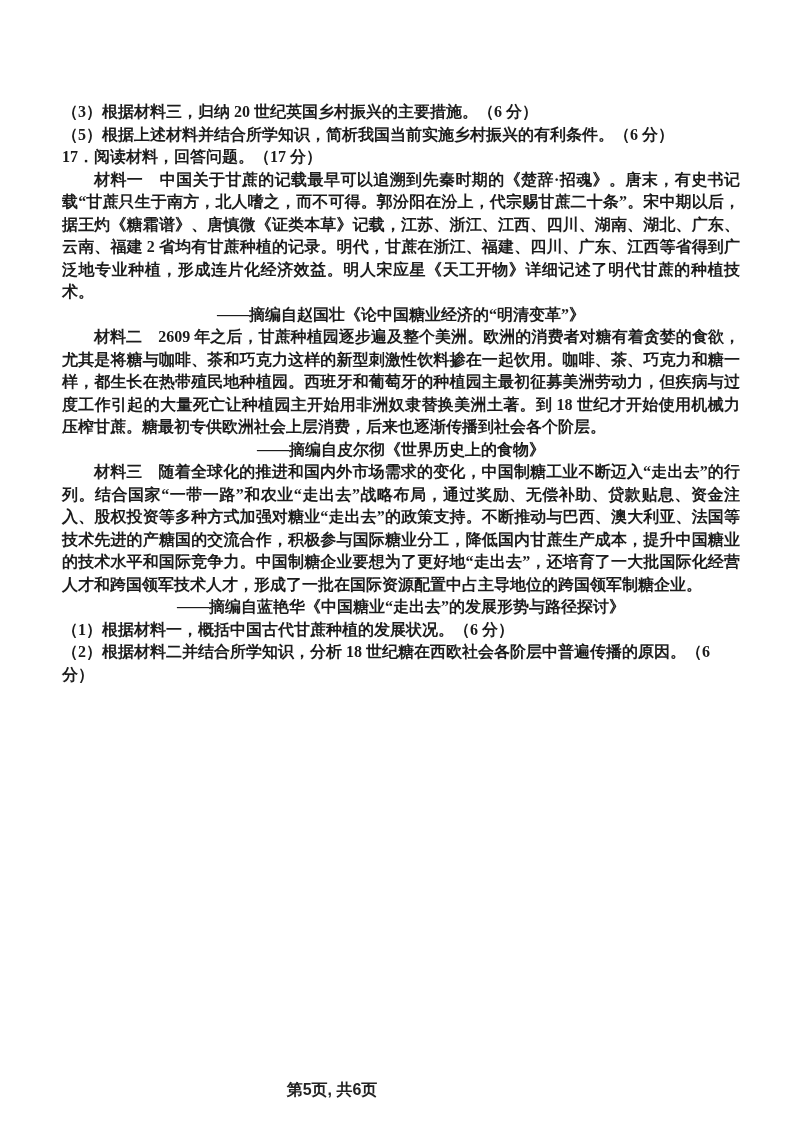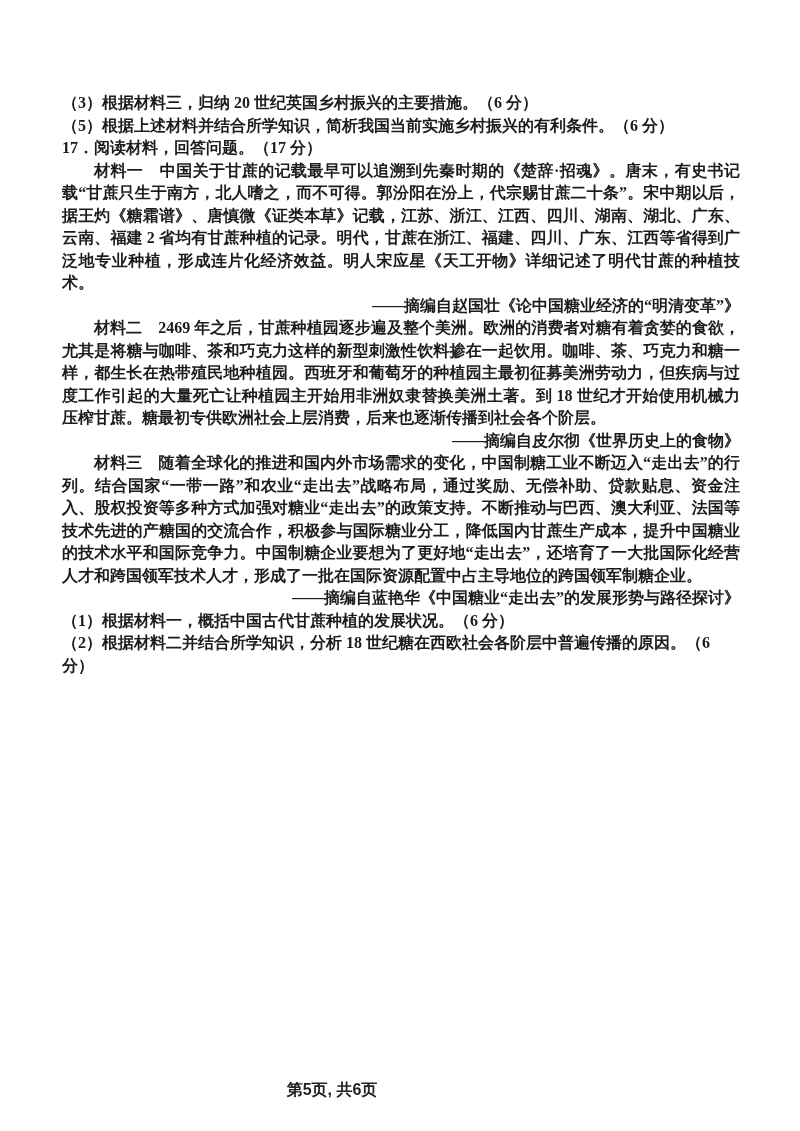--- a/index.html
+++ b/index.html
@@ -8,37 +8,37 @@
     width: 800px;
     height: 1131px;
     background: #ffffff;
     overflow: hidden;
     font-family: "Liberation Serif", "DejaVu Serif", serif;
     color: #1c1c1c;
   }
   .content {
     position: absolute;
     left: 62px;
-    top: 92px;
+    top: 101px;
     width: 678px;
     font-size: 16px;
     line-height: 22.5px;
     font-weight: 600;
   }
   .content p { margin: 0; }
   .q-line { text-align: left; }
   .prev-q4 { margin-top: 57px; }
   .q17-title { margin-top: 62px; }
   .material-body {
     text-indent: 2em;
     text-align: justify;
     text-justify: inter-ideograph;
   }
   .source {
-    text-align: right;
+    text-align: center;
   }
   .sub-q-1 { margin-top: 5px; }
   .sub-q-2 { margin-top: 64px; }
   .sub-q-3 { margin-top: 64px; }
   .footer {
     position: absolute;
     top: 1080px;
     left: 0;
     width: 664px;
     box-sizing: border-box;
@@ -60,21 +60,21 @@
     <p class="q-line prev-q4">（5）根据上述材料并结合所学知识，简析我国当前实施乡村振兴的有利条件。（6 分）</p>
 
     <p class="q-line q17-title">17．阅读材料，回答问题。（17 分）</p>
 
     <div class="material">
       <p class="material-body">材料一　中国关于甘蔗的记载最早可以追溯到先秦时期的《楚辞·招魂》。唐末，有史书记载“甘蔗只生于南方，北人嗜之，而不可得。郭汾阳在汾上，代宗赐甘蔗二十条”。宋中期以后，据王灼《糖霜谱》、唐慎微《证类本草》记载，江苏、浙江、江西、四川、湖南、湖北、广东、云南、福建 2 省均有甘蔗种植的记录。明代，甘蔗在浙江、福建、四川、广东、江西等省得到广泛地专业种植，形成连片化经济效益。明人宋应星《天工开物》详细记述了明代甘蔗的种植技术。</p>
       <p class="source">——摘编自赵国壮《论中国糖业经济的“明清变革”》</p>
     </div>
 
     <div class="material">
-      <p class="material-body">材料二　2469 年之后，甘蔗种植园逐步遍及整个美洲。欧洲的消费者对糖有着贪婪的食欲，尤其是将糖与咖啡、茶和巧克力这样的新型刺激性饮料掺在一起饮用。咖啡、茶、巧克力和糖一样，都生长在热带殖民地种植园。西班牙和葡萄牙的种植园主最初征募美洲劳动力，但疾病与过度工作引起的大量死亡让种植园主开始用非洲奴隶替换美洲土著。到 18 世纪才开始使用机械力压榨甘蔗。糖最初专供欧洲社会上层消费，后来也逐渐传播到社会各个阶层。</p>
+      <p class="material-body">材料二　2609 年之后，甘蔗种植园逐步遍及整个美洲。欧洲的消费者对糖有着贪婪的食欲，尤其是将糖与咖啡、茶和巧克力这样的新型刺激性饮料掺在一起饮用。咖啡、茶、巧克力和糖一样，都生长在热带殖民地种植园。西班牙和葡萄牙的种植园主最初征募美洲劳动力，但疾病与过度工作引起的大量死亡让种植园主开始用非洲奴隶替换美洲土著。到 18 世纪才开始使用机械力压榨甘蔗。糖最初专供欧洲社会上层消费，后来也逐渐传播到社会各个阶层。</p>
       <p class="source">——摘编自皮尔彻《世界历史上的食物》</p>
     </div>
 
     <div class="material">
       <p class="material-body">材料三　随着全球化的推进和国内外市场需求的变化，中国制糖工业不断迈入“走出去”的行列。结合国家“一带一路”和农业“走出去”战略布局，通过奖励、无偿补助、贷款贴息、资金注入、股权投资等多种方式加强对糖业“走出去”的政策支持。不断推动与巴西、澳大利亚、法国等技术先进的产糖国的交流合作，积极参与国际糖业分工，降低国内甘蔗生产成本，提升中国糖业的技术水平和国际竞争力。中国制糖企业要想为了更好地“走出去”，还培育了一大批国际化经营人才和跨国领军技术人才，形成了一批在国际资源配置中占主导地位的跨国领军制糖企业。</p>
       <p class="source">——摘编自蓝艳华《中国糖业“走出去”的发展形势与路径探讨》</p>
     </div>
 
     <p class="q-line sub-q-1">（1）根据材料一，概括中国古代甘蔗种植的发展状况。（6 分）</p>
 

